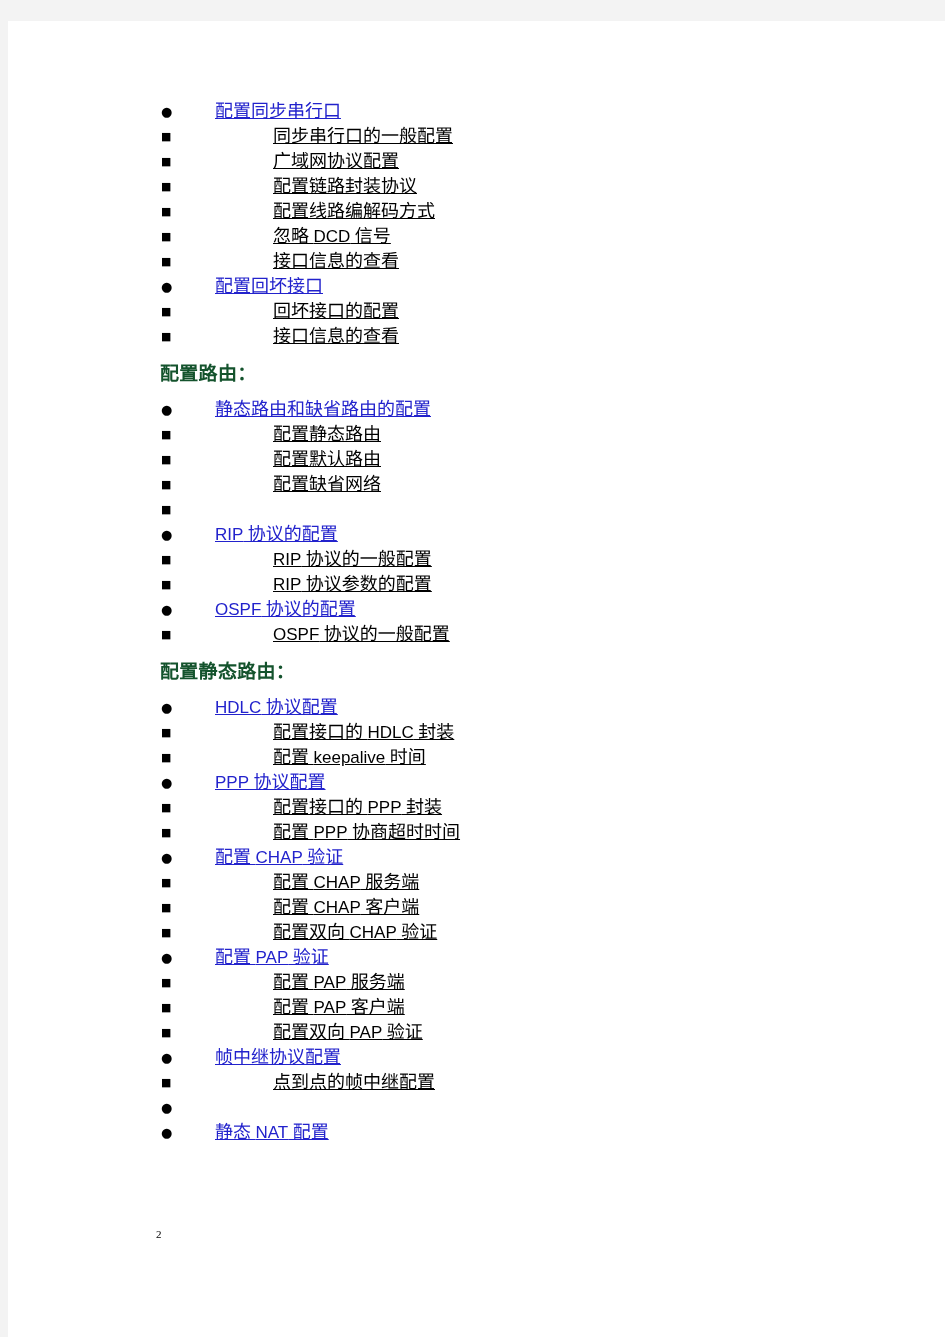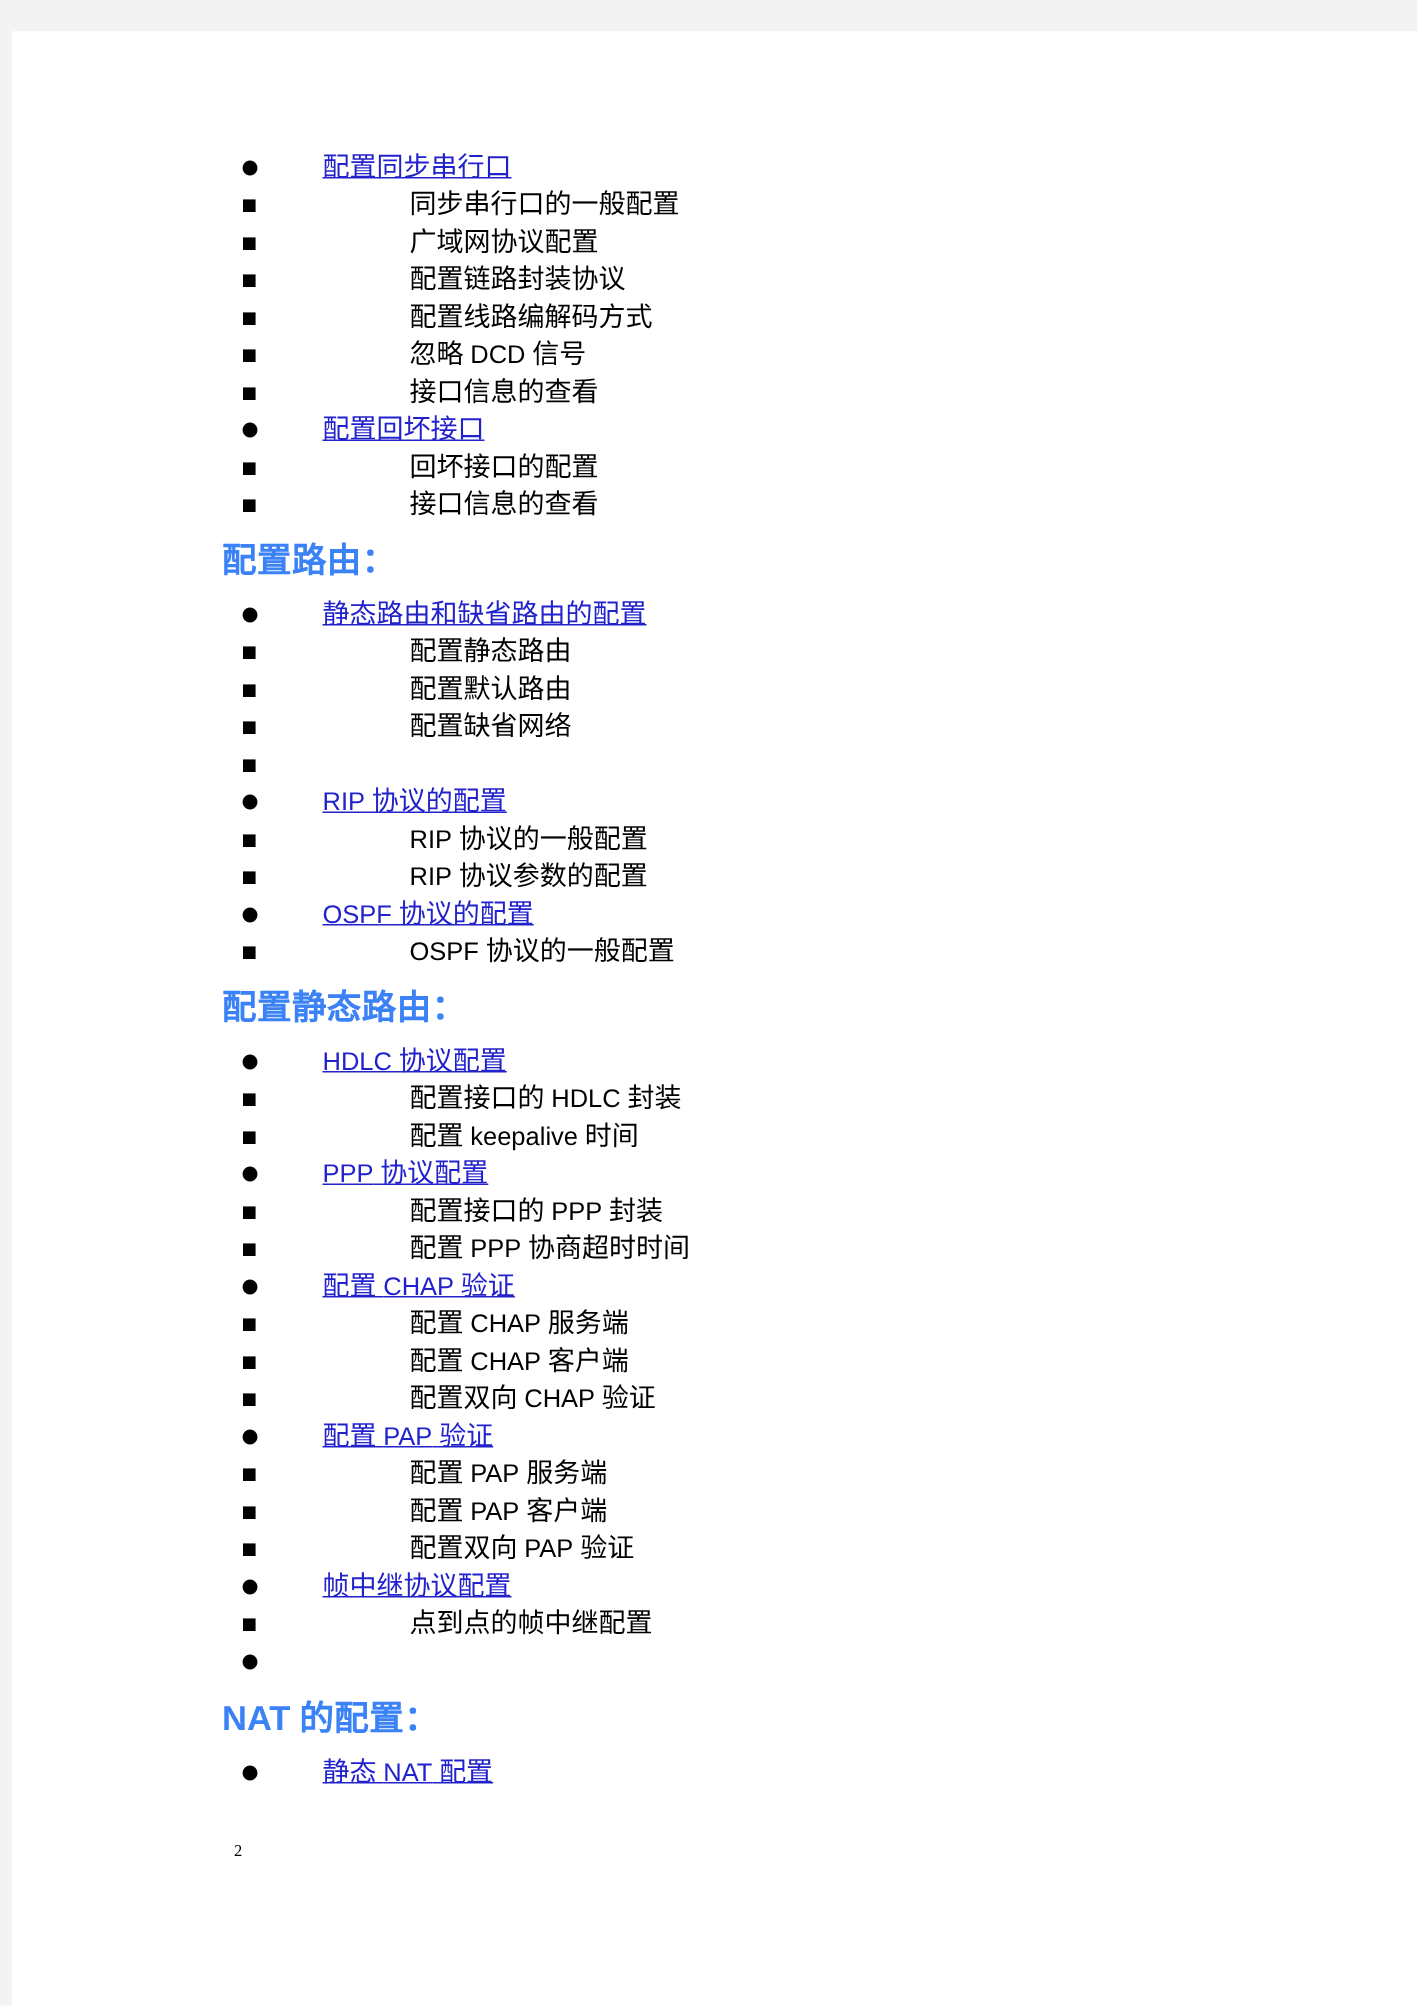--- a/index.html
+++ b/index.html
@@ -44,24 +44,24 @@
     position: absolute;
     left: 140px;
     top: 78px;
     width: 700px;
   }
 
   
   .section-heading {
     font-family: "Liberation Serif", "DejaVu Serif", serif;
     font-weight: bold;
-    font-size: 23px;
+    font-size: 19px;
     line-height: 22px;
-    color: #3b82f6;
-    margin: 14px 0 12px 0;
+    color: #14532d;
+    margin: 14px 0 12px 12px;
     letter-spacing: 0.3px;
   }
   .section-heading .latin {
     font-family: "Liberation Sans", "DejaVu Sans", sans-serif;
     font-weight: bold;
     letter-spacing: 0;
   }
 
   
   ul.toc {
@@ -93,21 +93,21 @@
   }
   li.toc-item .label {
     position: absolute;
     top: 0;
     line-height: 25px;
     font-family: "Liberation Serif", "DejaVu Serif", serif;
     font-size: 18px;
     text-align: center;
   }
   li.level-1 .label { left: 67px; }
-  li.level-2 .label { left: 125px; }
+  li.level-2 .label { left: 125px; text-decoration: underline; }
 
   .label .latin {
     font-family: "Liberation Sans", "DejaVu Sans", sans-serif;
     font-size: 17px;
   }
 
   a.toc-link {
     color: #2222cc;
     text-decoration: underline;
     text-decoration-color: #2222cc;
@@ -283,21 +283,20 @@
           <span class="label"><a class="toc-link" href="#">帧中继协议配置</a></span>
         </li>
         <li class="toc-item level-2">
           <span class="bullet">■</span>
           <span class="label">点到点的帧中继配置</span>
         </li>
         <li class="toc-item level-1">
           <span class="bullet">●</span>
         </li>
       </ul>
-      <div class="section-heading"><span class="latin">NAT</span> 的配置：</div>
       <ul class="toc">
         <li class="toc-item level-1">
           <span class="bullet">●</span>
           <span class="label"><a class="toc-link" href="#">静态 <span class="latin">NAT</span> 配置</a></span>
         </li>
       </ul>
     </div>
   <div id="page-number">2</div>
 </div>
 

